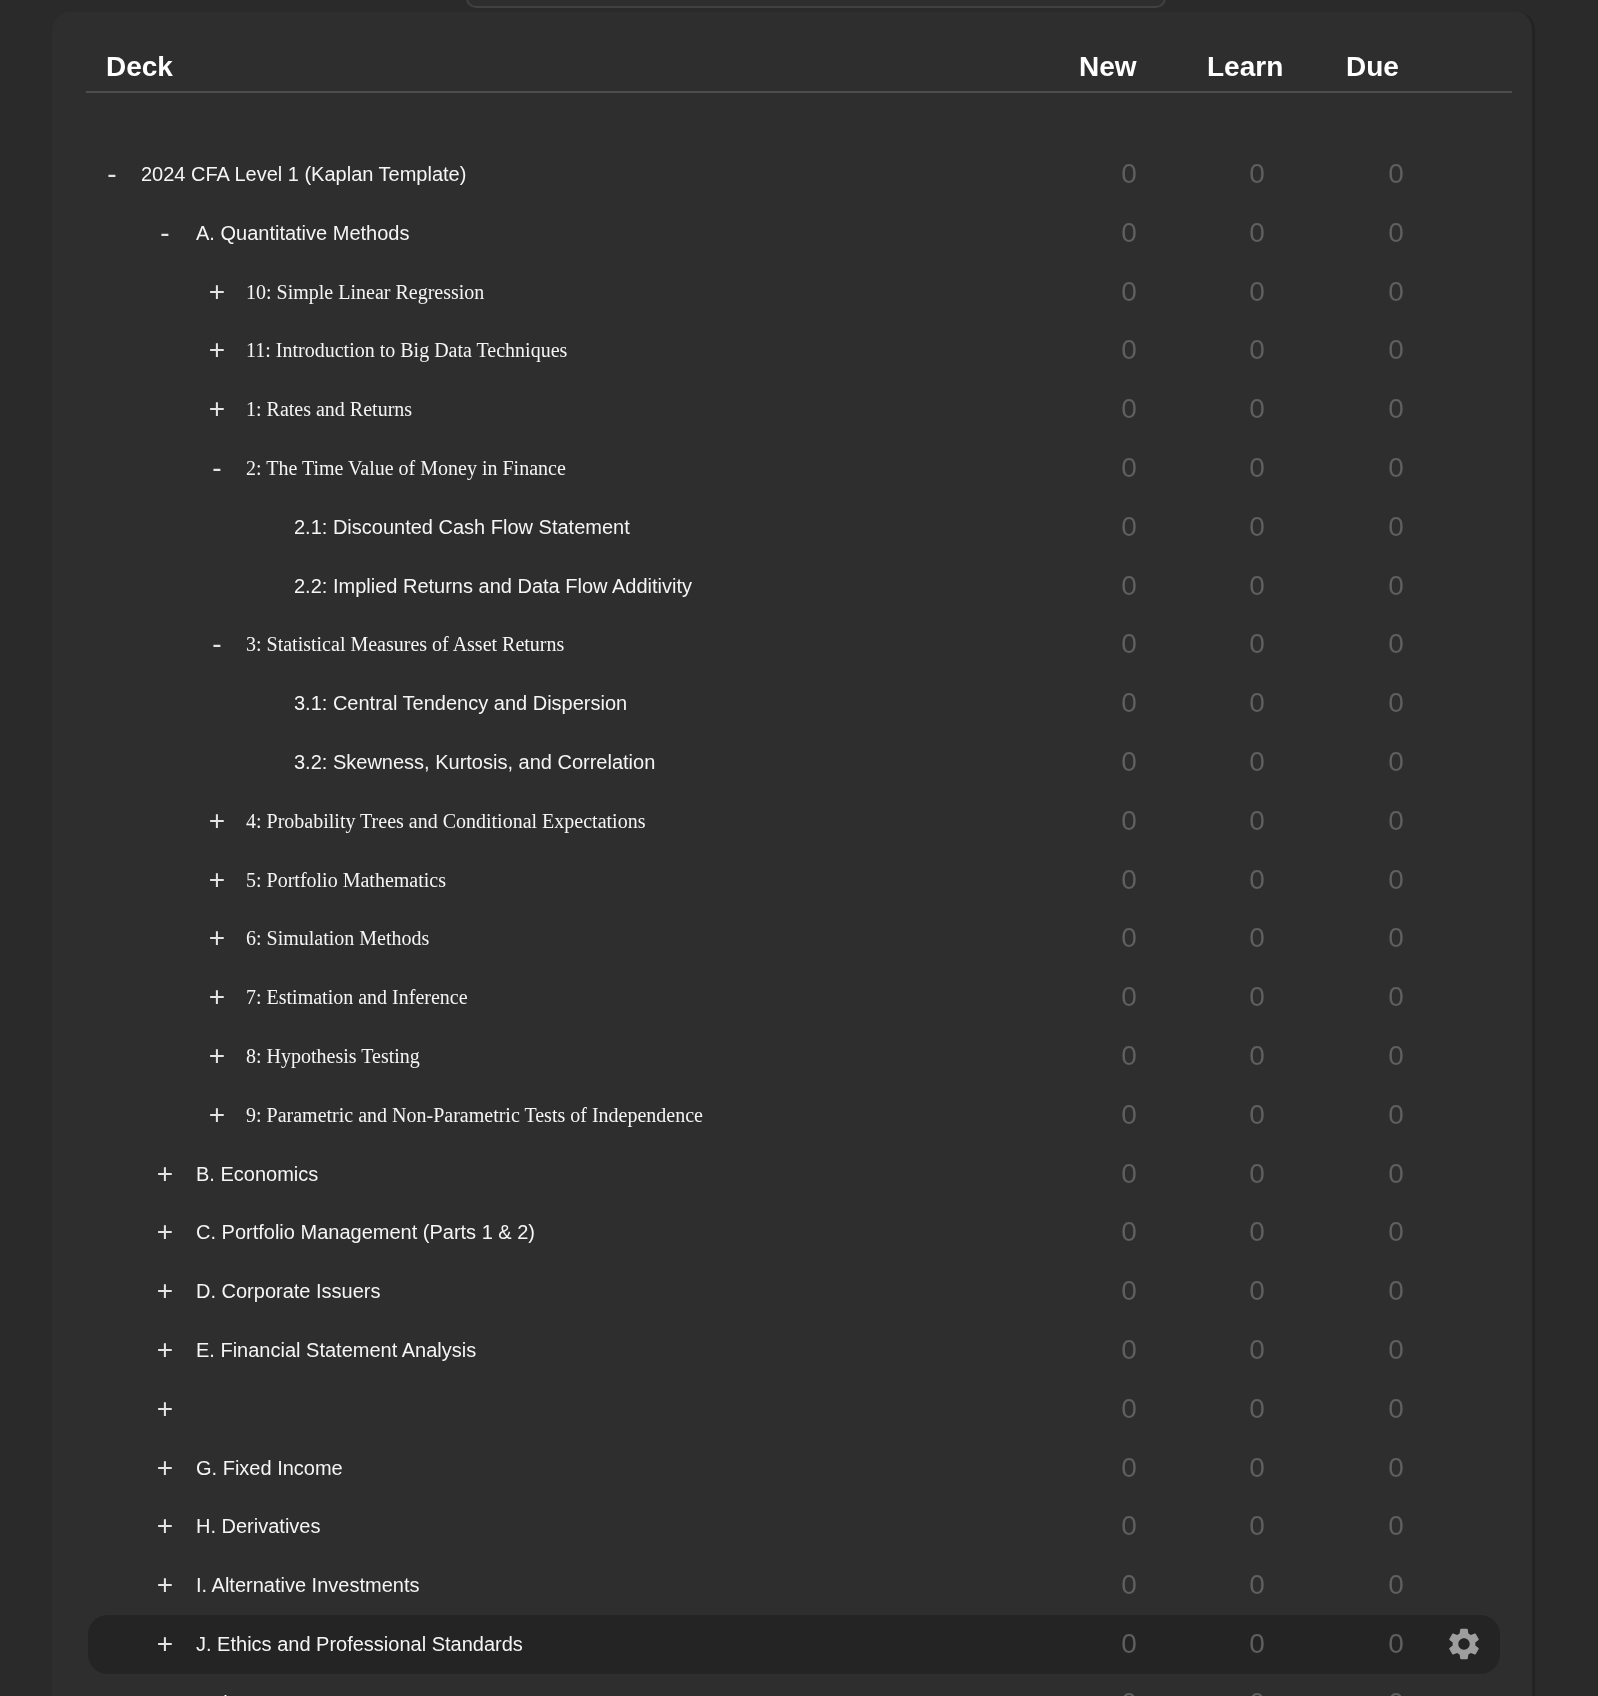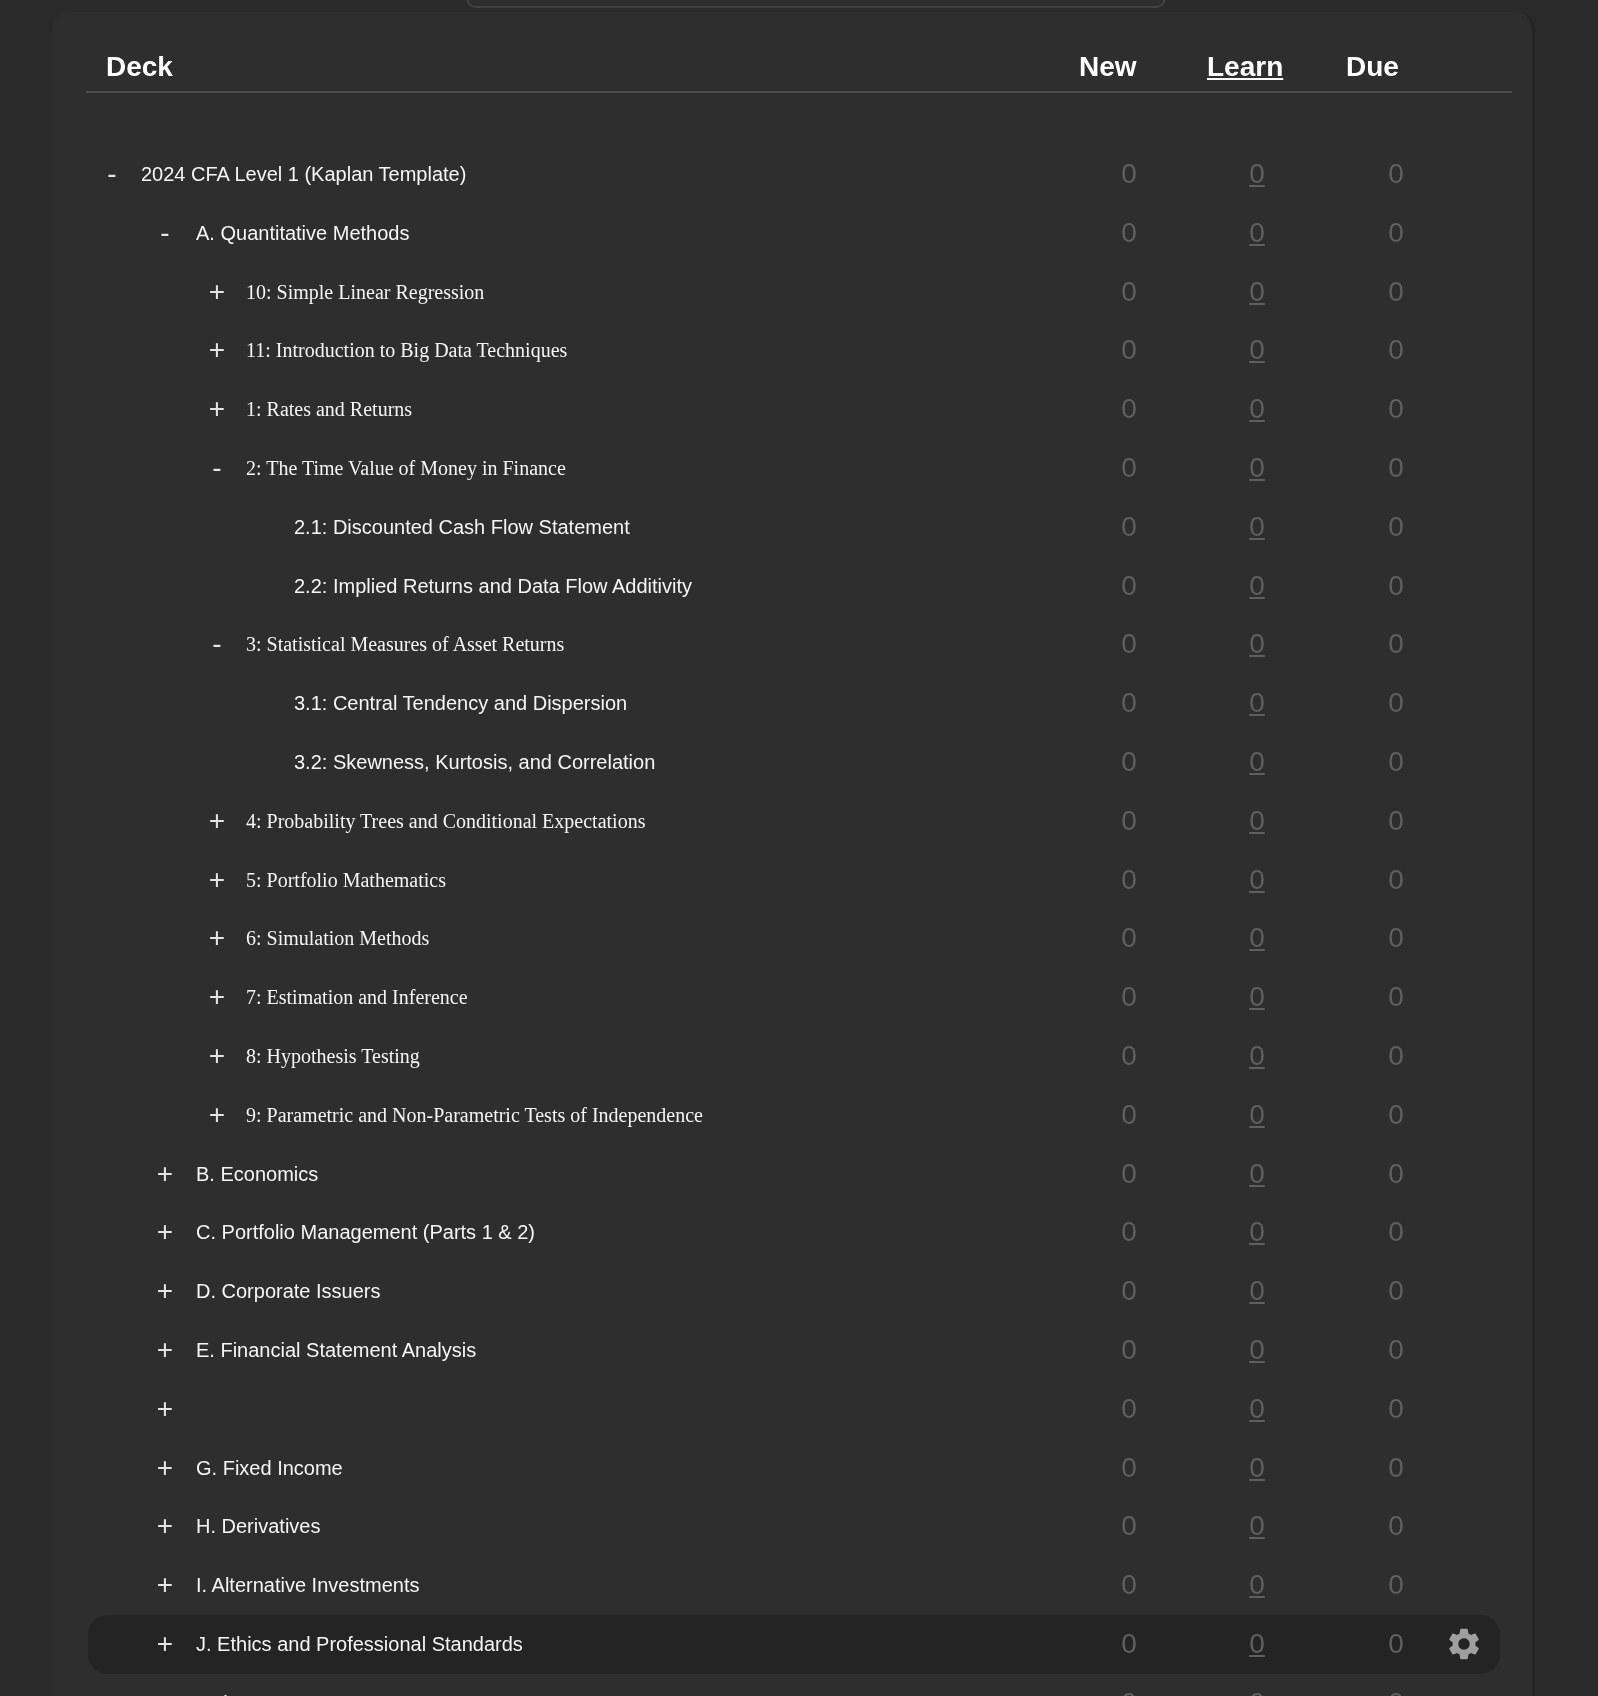--- a/index.html
+++ b/index.html
@@ -50,21 +50,21 @@
     top:41px;
     font-size:28px;
     font-weight:bold;
     color:#ffffff;
     line-height:28px;
     white-space:nowrap;
   }
   .col-deck{left:40px;margin-left:14px;}
   .col-count{width:100px;text-align:left;}
   .col-new{left:1027px;}
-  .col-learn{left:1155px;text-decoration:underline;}
+  .col-learn{left:1155px;}
   .col-due{left:1294px;}
 
   .header-divider{
     position:absolute;
     left:34px; top:79px;
     width:1426px; height:2px;
     background:var(--divider);
   }
 
   .deck-rows{

